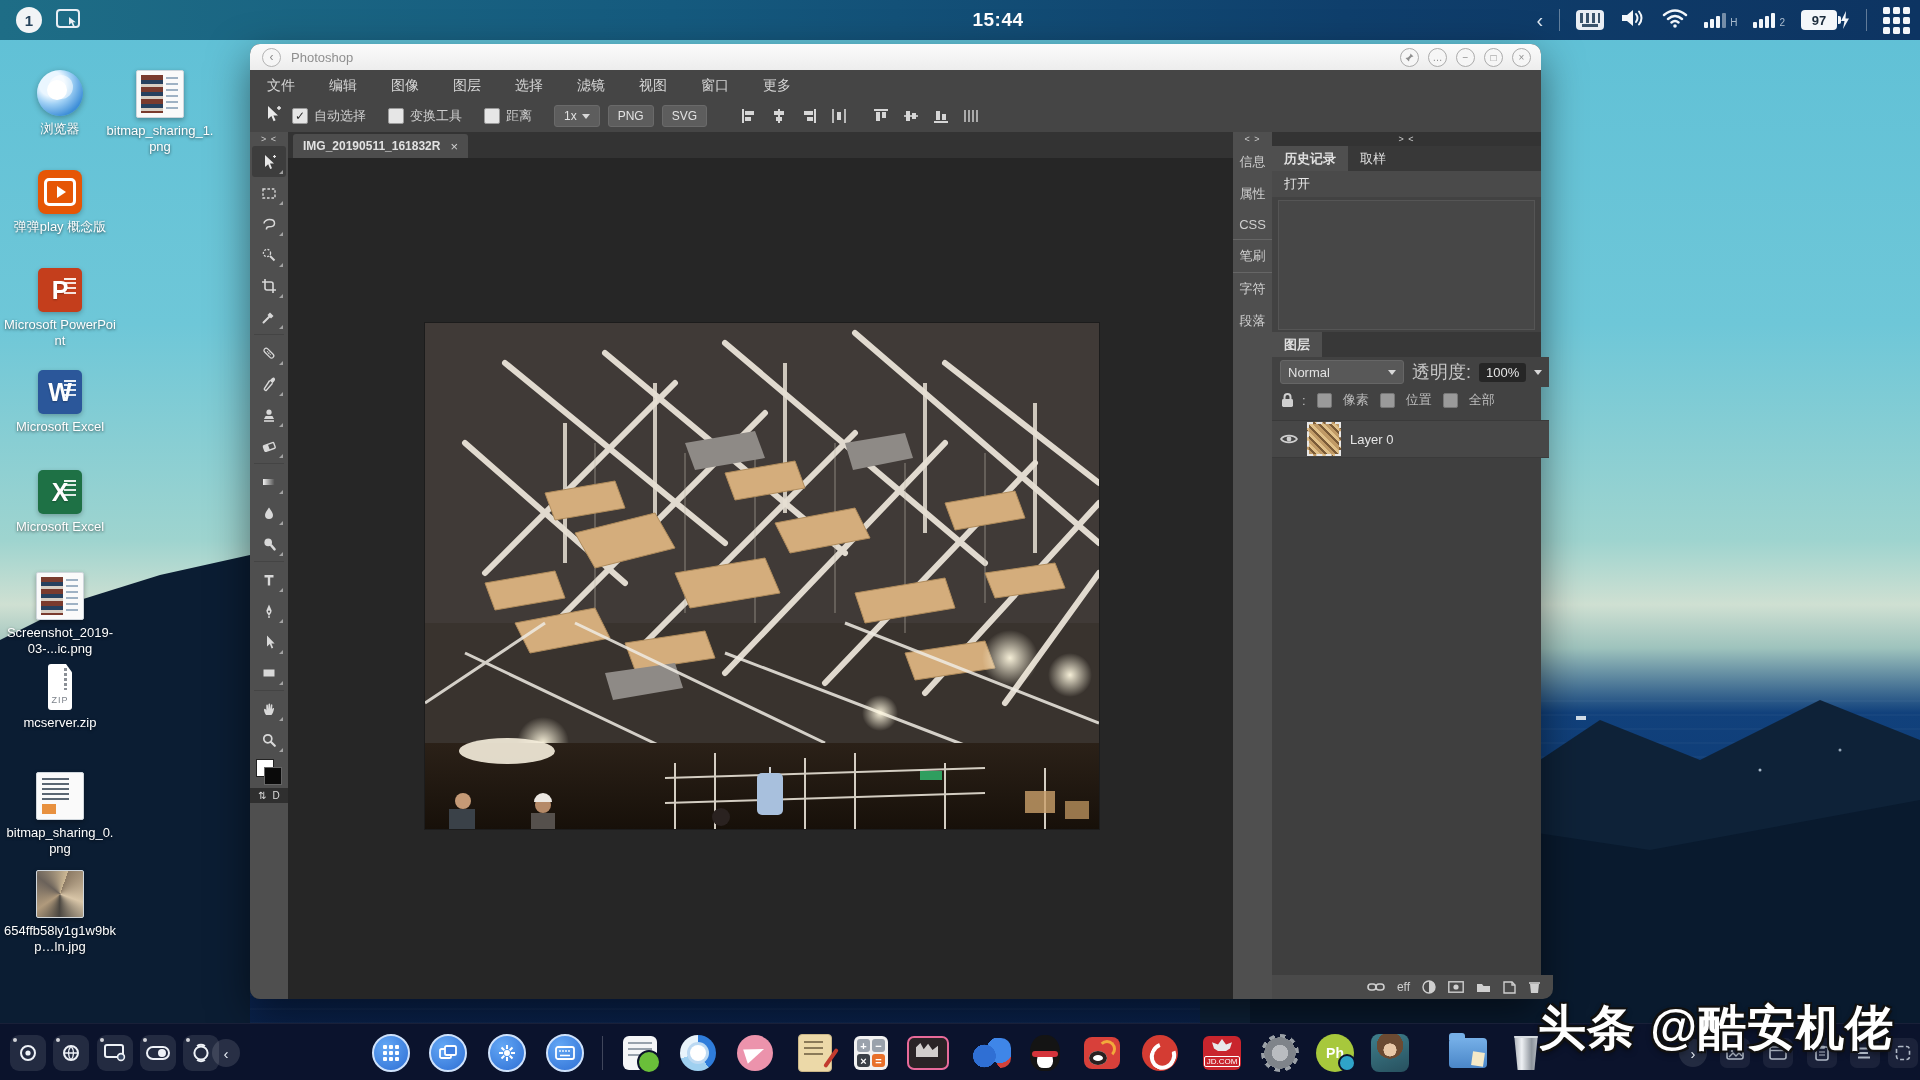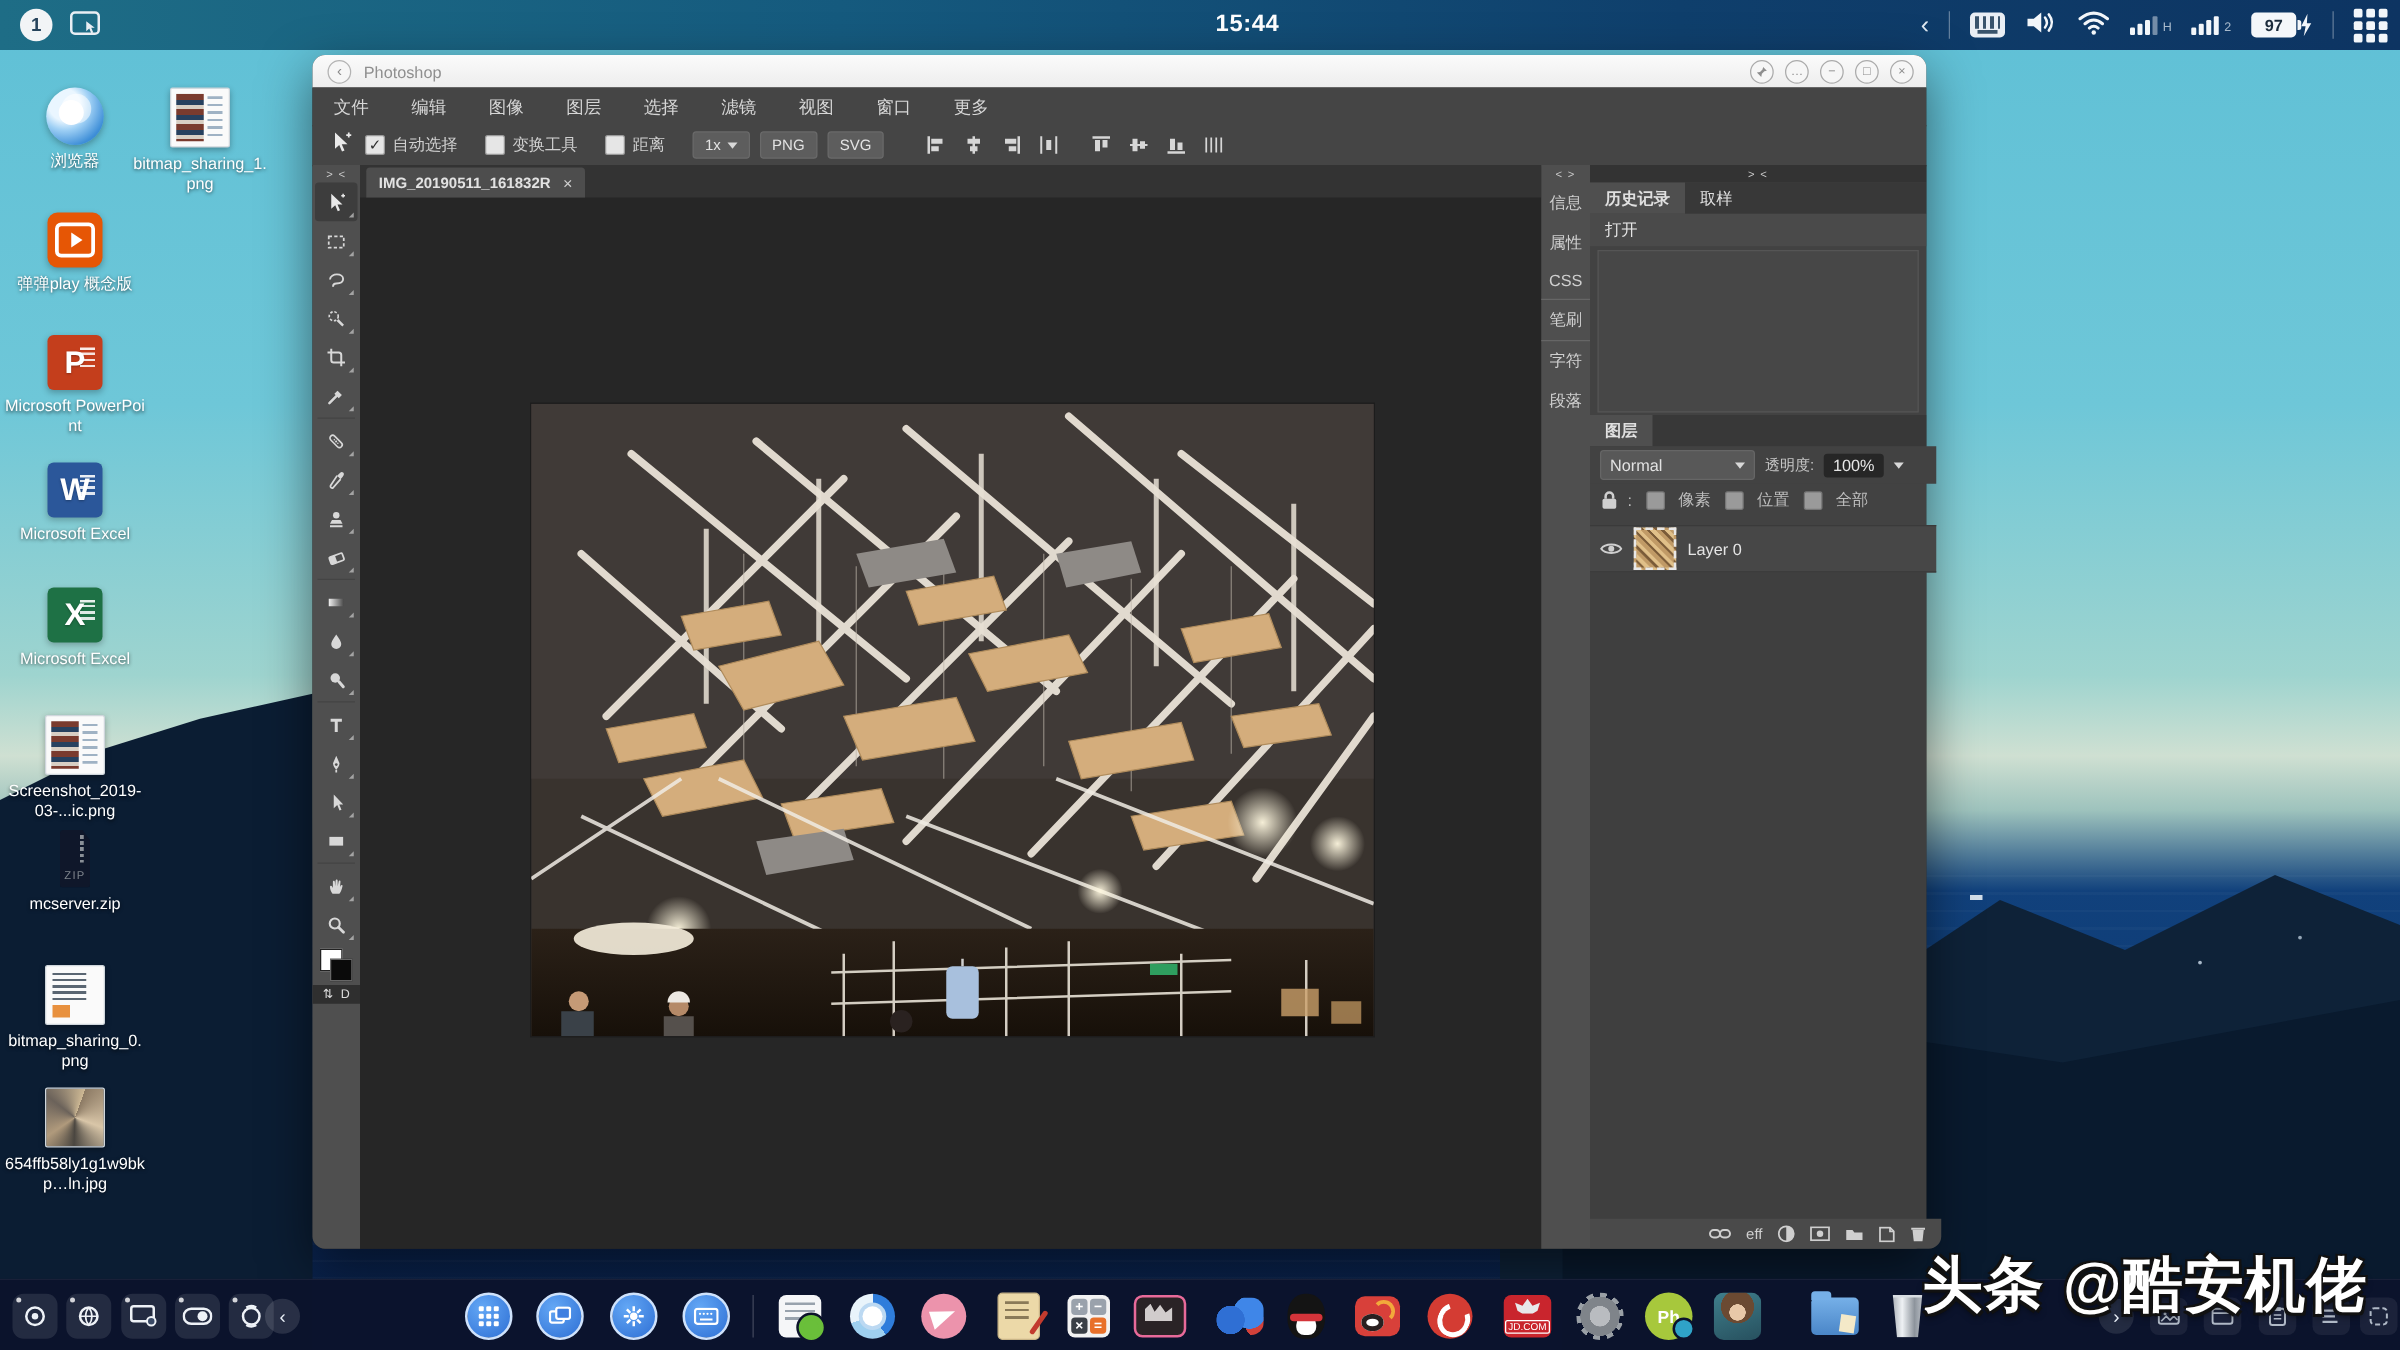--- a/index.html
+++ b/index.html
@@ -51,21 +51,21 @@
   .ic-ppt{background:#c43e1c;} .ic-word{background:#2b579a;} .ic-excel{background:#1e7145;}
   .ic-thumb{width:46px;height:46px;background:#fafafa;border:1px solid #cfd6dc;border-radius:2px;position:relative;overflow:hidden;box-shadow:0 2px 5px rgba(0,0,0,.3);}
   .t-doc:before{content:"";position:absolute;left:5px;top:5px;right:14px;height:22px;
     background:repeating-linear-gradient(180deg,#5a6672 0 2px,transparent 2px 5px);}
   .t-doc:after{content:"";position:absolute;left:5px;bottom:5px;width:14px;height:10px;background:#e8913f;}
   .t-shot:before{content:"";position:absolute;left:4px;top:4px;width:22px;height:38px;
     background:repeating-linear-gradient(180deg,#7a3b2e 0 5px,#27415f 5px 9px,#d8cfc4 9px 12px);}
   .t-shot:after{content:"";position:absolute;right:5px;top:6px;width:12px;height:32px;
     background:repeating-linear-gradient(180deg,#9fb2c4 0 2px,transparent 2px 6px);}
   .t-photo{background:conic-gradient(from 20deg,#8c7a64,#d9c6a8 25%,#4a4640 45%,#b09a7c 60%,#6b625a 80%,#cdb894);}
-  .ic-zip{width:24px;height:46px;background:#0f172a;border-radius:3px;position:relative;box-shadow:0 2px 5px rgba(0,0,0,.3);
+  .ic-zip{width:24px;height:46px;background:#ffffff;border-radius:3px;position:relative;box-shadow:0 2px 5px rgba(0,0,0,.3);
     clip-path:polygon(0 0,75% 0,100% 18%,100% 100%,0 100%);}
   .ic-zip .zl{position:absolute;left:16px;top:4px;width:3px;height:22px;
     background:repeating-linear-gradient(180deg,#8a8f96 0 3px,transparent 3px 5px);}
   .ic-zip .zt{position:absolute;left:0;right:0;bottom:5px;text-align:center;font-size:9px;color:#7d838b;letter-spacing:1px;}
   
   #win{left:250px;top:44px;width:1291px;height:955px;border-radius:10px;box-shadow:0 14px 40px rgba(0,0,0,.5);background:#262626;}
   #titlebar{left:0;top:0;width:1291px;height:26px;background:linear-gradient(#fbfbfb,#ededed);border-radius:10px 10px 0 0;
     display:flex;align-items:center;}
   .tb-back{margin-left:12px;width:17px;height:17px;border-radius:50%;border:1px solid #b3b3b3;color:#8a8a8a;
     display:flex;align-items:center;justify-content:center;font-size:12px;line-height:1;background:#f6f6f6;}
@@ -107,21 +107,21 @@
   #panels{left:1022px;top:88px;width:269px;height:867px;background:#424242;border-radius:0 0 10px 0;}
   #panels .collapse{width:100%;text-align:center;background:#333;}
   .ptabs{display:flex;height:25px;background:#383838;}
   .ptab{padding:0 12px;line-height:25px;font-size:13px;color:#e0e0e0;}
   .ptab.on{background:#4f4f4f;font-weight:bold;text-align:right;}
   .hist-entry{height:26px;line-height:26px;padding-left:12px;font-size:13px;color:#e6e6e6;background:#4a4a4a;}
   .hist-box{position:absolute;left:6px;right:6px;top:68px;height:128px;background:#474747;border:1px solid #555;}
   .layers-tabrow{position:absolute;left:0;top:200px;width:269px;height:25px;background:#383838;}
   .blendrow{position:absolute;left:0;top:225px;width:269px;height:30px;display:flex;align-items:center;gap:8px;padding-left:8px;background:#424242;}
   .blend-dd{width:108px;height:22px;background:#585858;border:1px solid #666;border-radius:3px;display:flex;align-items:center;justify-content:space-between;padding:0 7px;font-size:13px;color:#e2e2e2;}
-  .op-lbl{font-size:12px;color:#c6c6c6;}
+  .op-lbl{font-size:18px;color:#c6c6c6;}
   .op-val{background:#262626;border-radius:3px;padding:2px 7px;font-size:13px;color:#e6e6e6;}
   .lockrow{position:absolute;left:0;top:255px;width:269px;height:26px;display:flex;align-items:center;gap:7px;padding-left:8px;}
   .lockrow .mini{width:13px;height:13px;background:#9a9a9a;border:1px solid #777;border-radius:2px;}
   .lockrow span{font-size:13px;color:#bdbdbd;margin-right:4px;}
   .layerrow{position:absolute;left:0;top:288px;width:269px;height:36px;background:#474747;display:flex;align-items:center;gap:9px;padding-left:8px;border-top:1px solid #3a3a3a;border-bottom:1px solid #3a3a3a;}
   .lthumb{width:30px;height:30px;border:2px dashed #e8e8e8;background:
     repeating-linear-gradient(45deg,#c09a66 0 3px,#7a5b38 3px 5px,#e0c089 5px 8px);}
   .lname{font-size:13px;color:#e4e4e4;}
   .layers-rest{position:absolute;left:0;top:326px;width:269px;height:517px;background:#3f3f3f;}
   .lfooter{position:absolute;left:0;top:843px;width:269px;height:24px;background:#4a4a4a;display:flex;align-items:center;justify-content:flex-end;gap:12px;padding-right:12px;border-radius:0 0 10px 0;}

